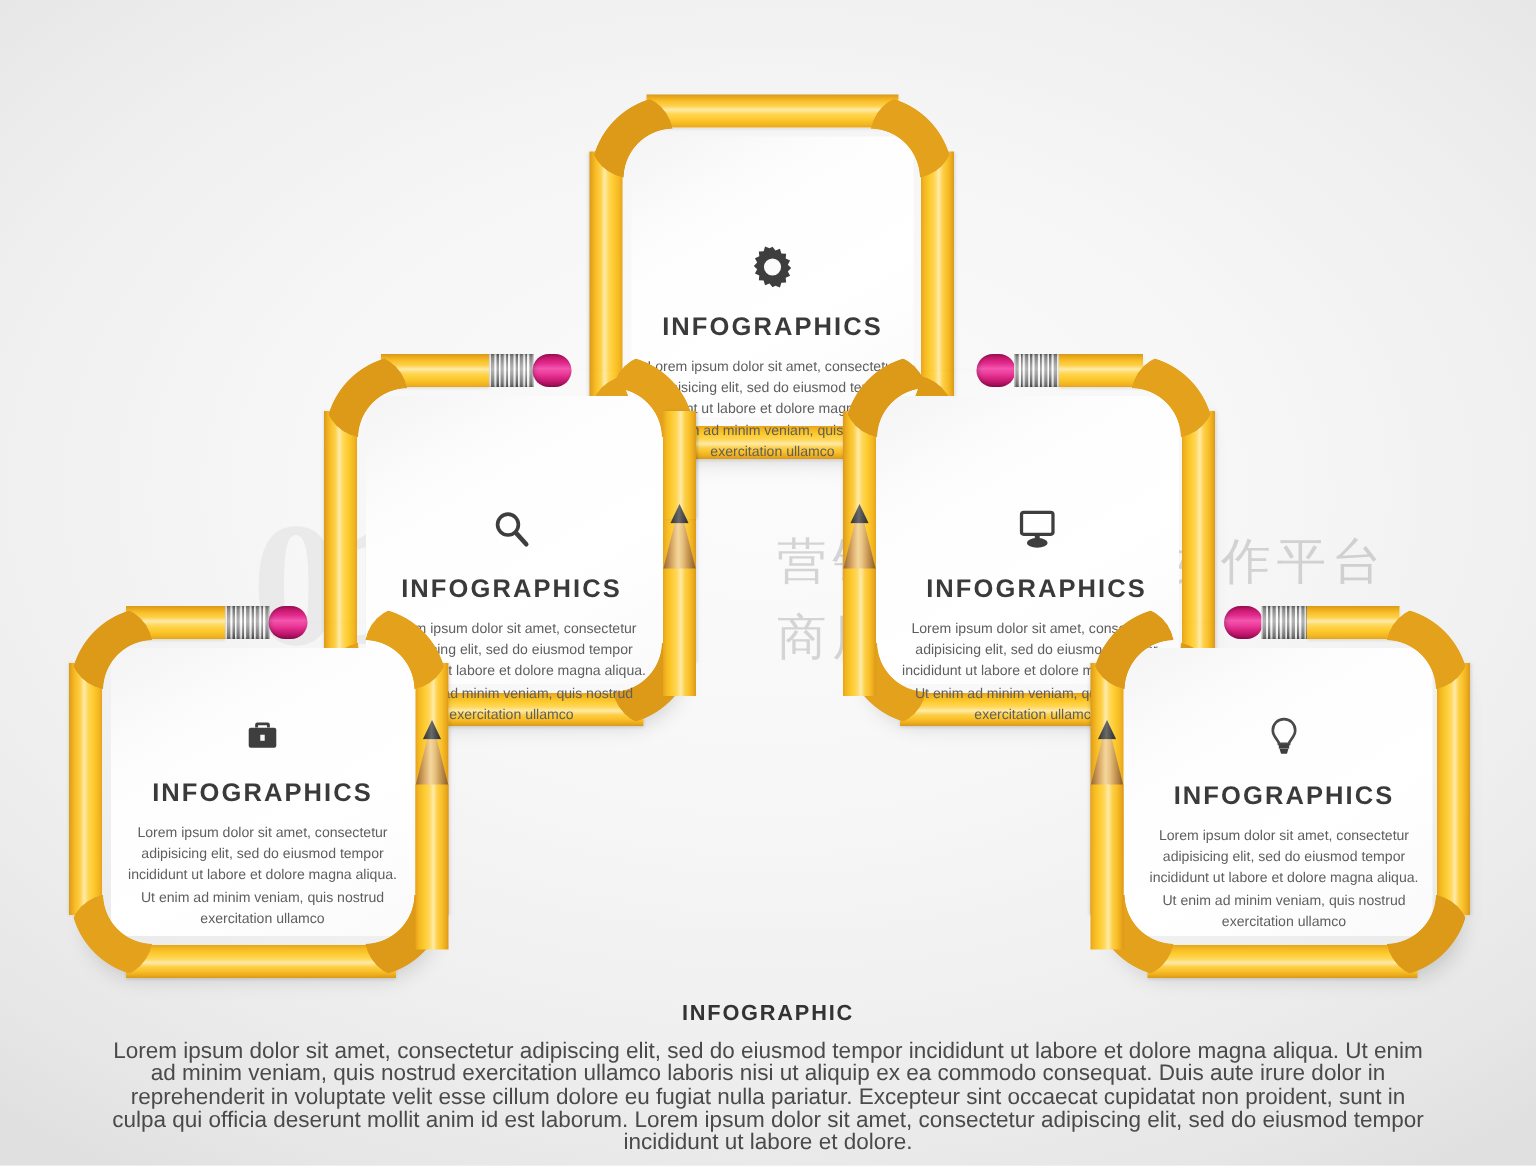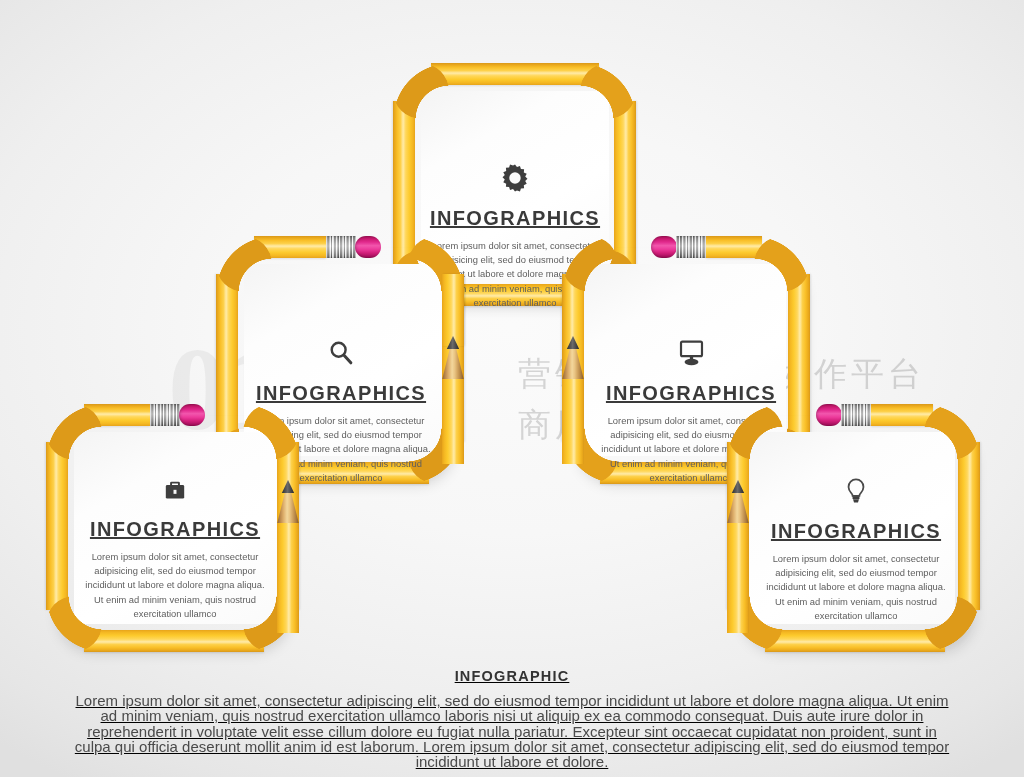--- a/index.html
+++ b/index.html
@@ -278,44 +278,42 @@
     z-index: 4;
     text-align: center;
     pointer-events: none;
   }
   .card-icon {
     display: block;
     margin: 0 auto 10px auto;
     color: #3e3e3e;
   }
   .card-title {
-    font-size: 20px;
+    font-size: 17px;
     font-weight: bold;
     letter-spacing: 1.4px;
     color: #3a3a3a;
     margin-bottom: 9px;
     font-family: "Liberation Sans", sans-serif;
-    text-decoration: underline;
   }
   .card-body {
     font-size: 9.4px;
     line-height: 14.2px;
     color: #5e5e5e;
     font-family: "Liberation Sans", sans-serif;
   }
 
   
   #footer {
     position: absolute;
     left: 0;
     top: 668px;
     width: 1024px;
     z-index: 8;
     text-align: center;
-    text-decoration: underline;
   }
   #footer-title {
     font-size: 14.5px;
     font-weight: bold;
     letter-spacing: 1.2px;
     color: #333;
     margin-bottom: 9px;
   }
   #footer-body {
     font-size: 15px;

